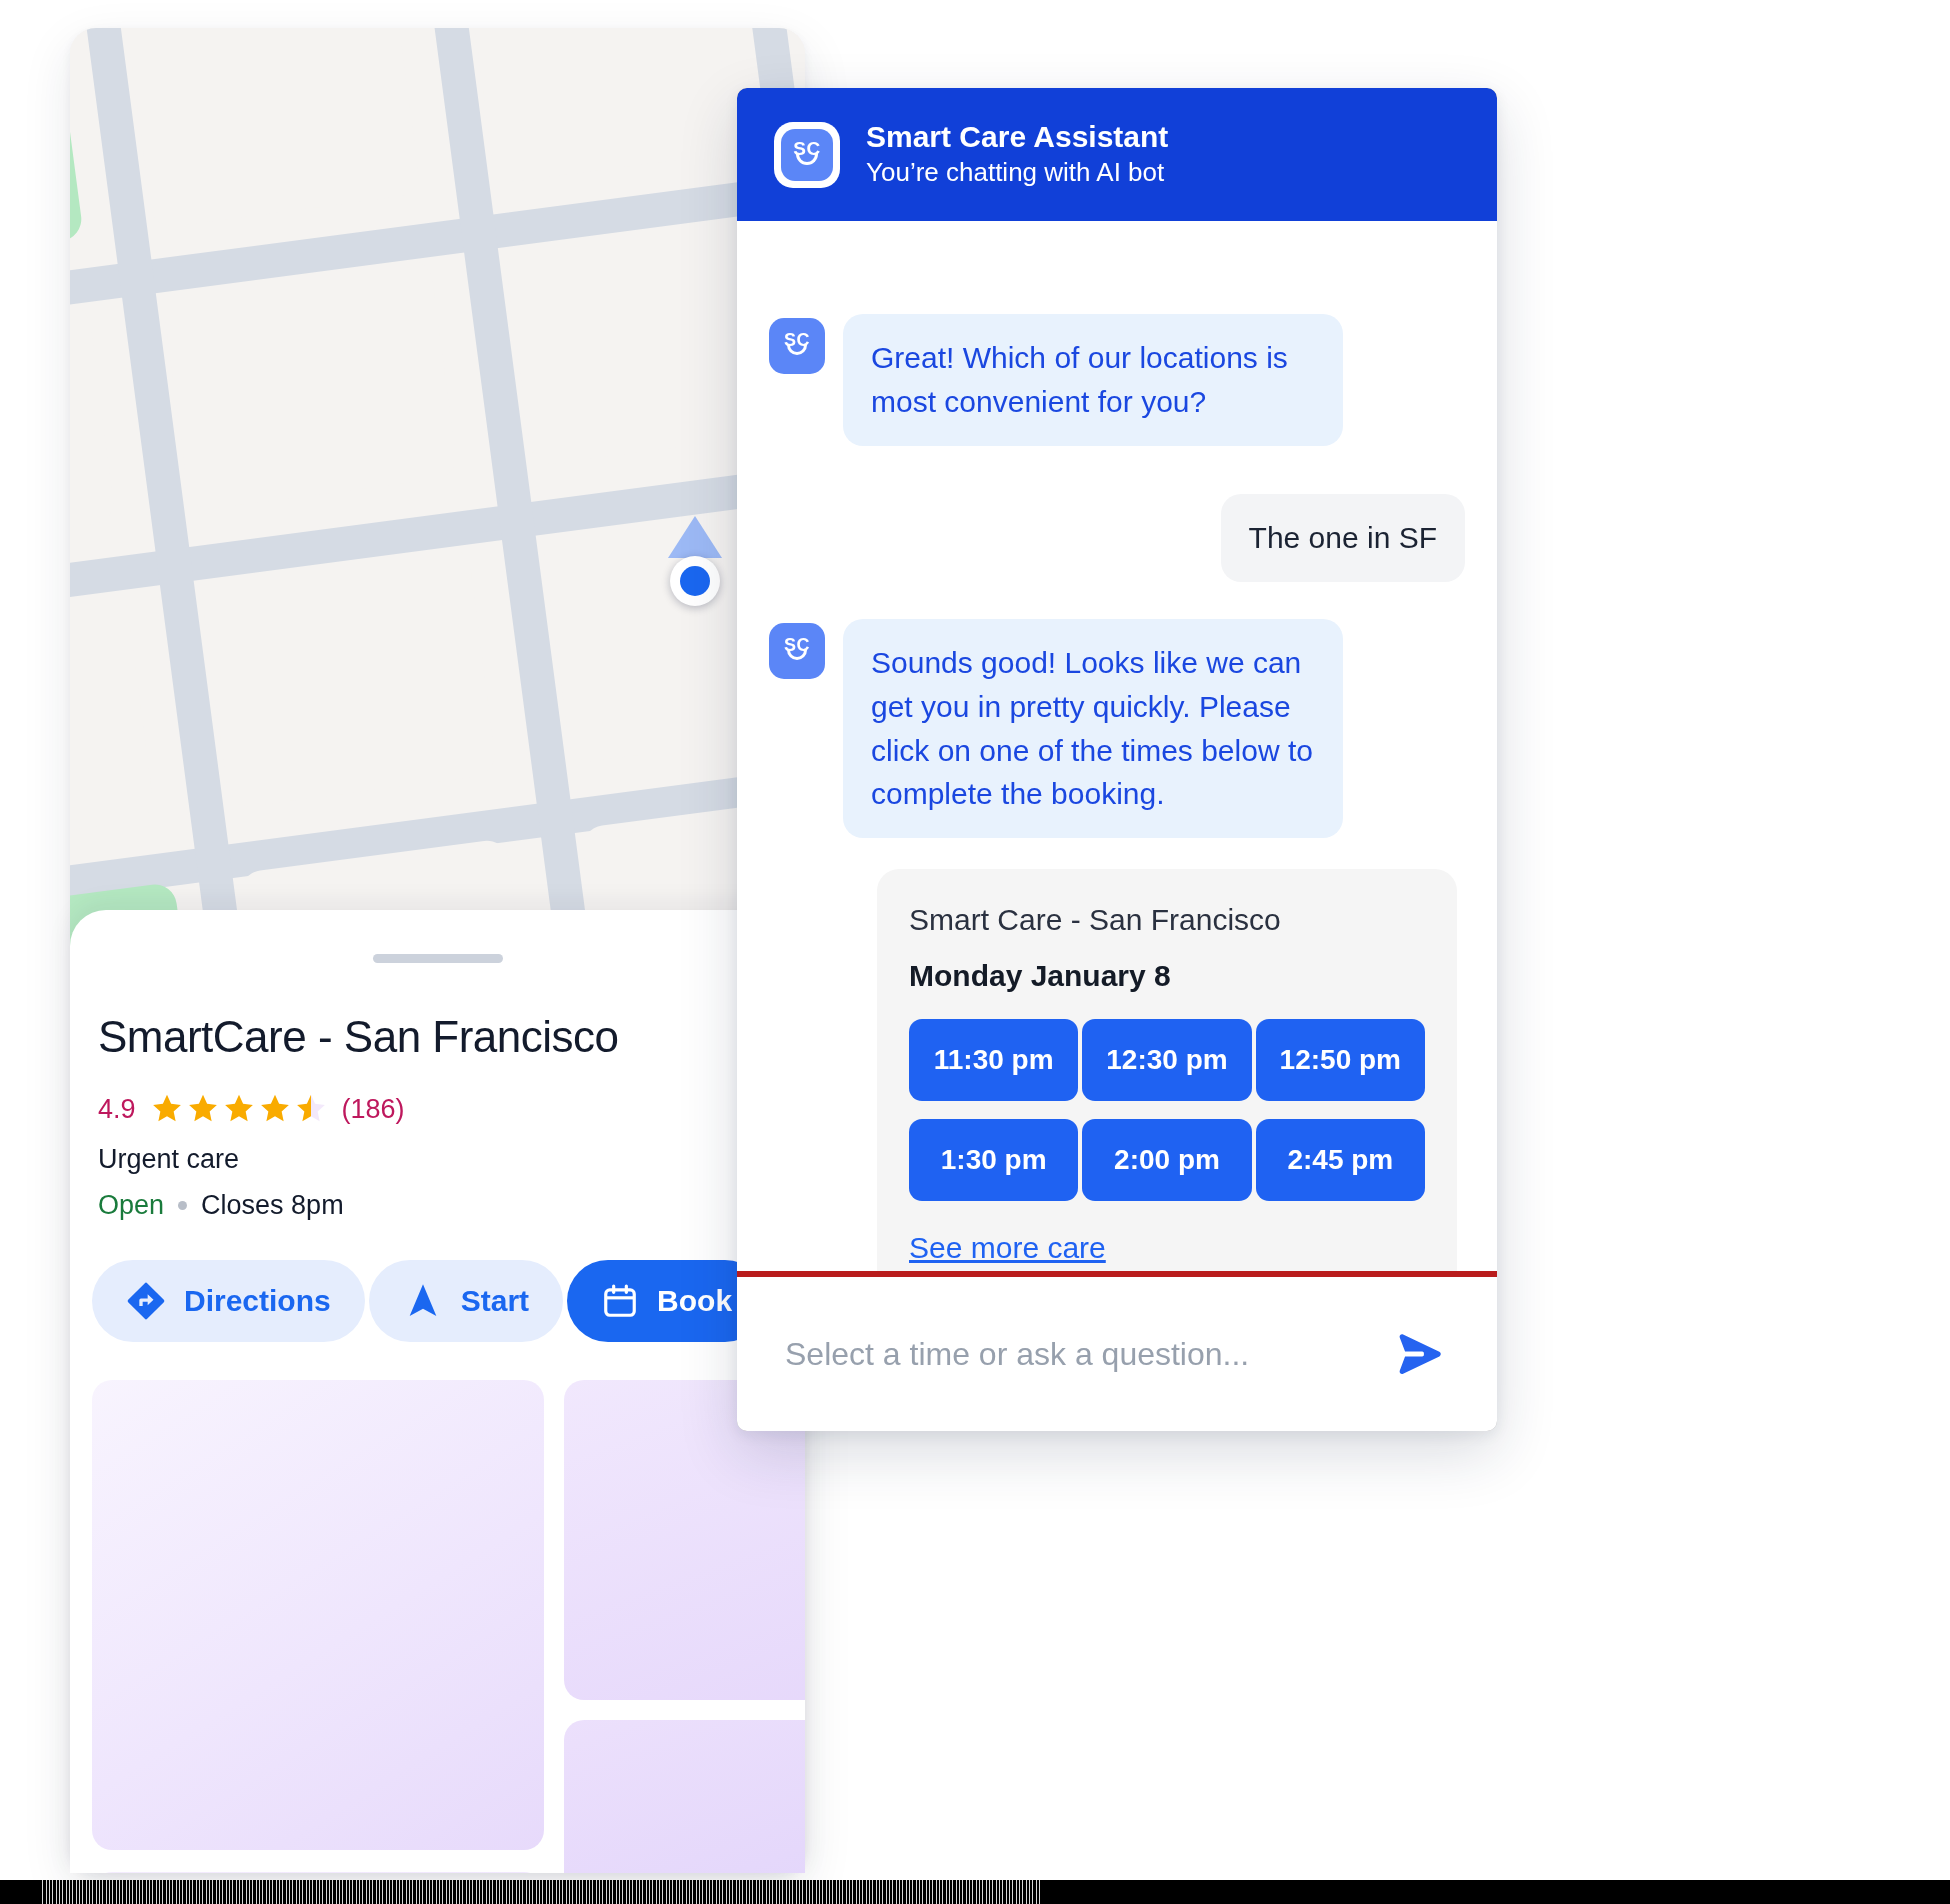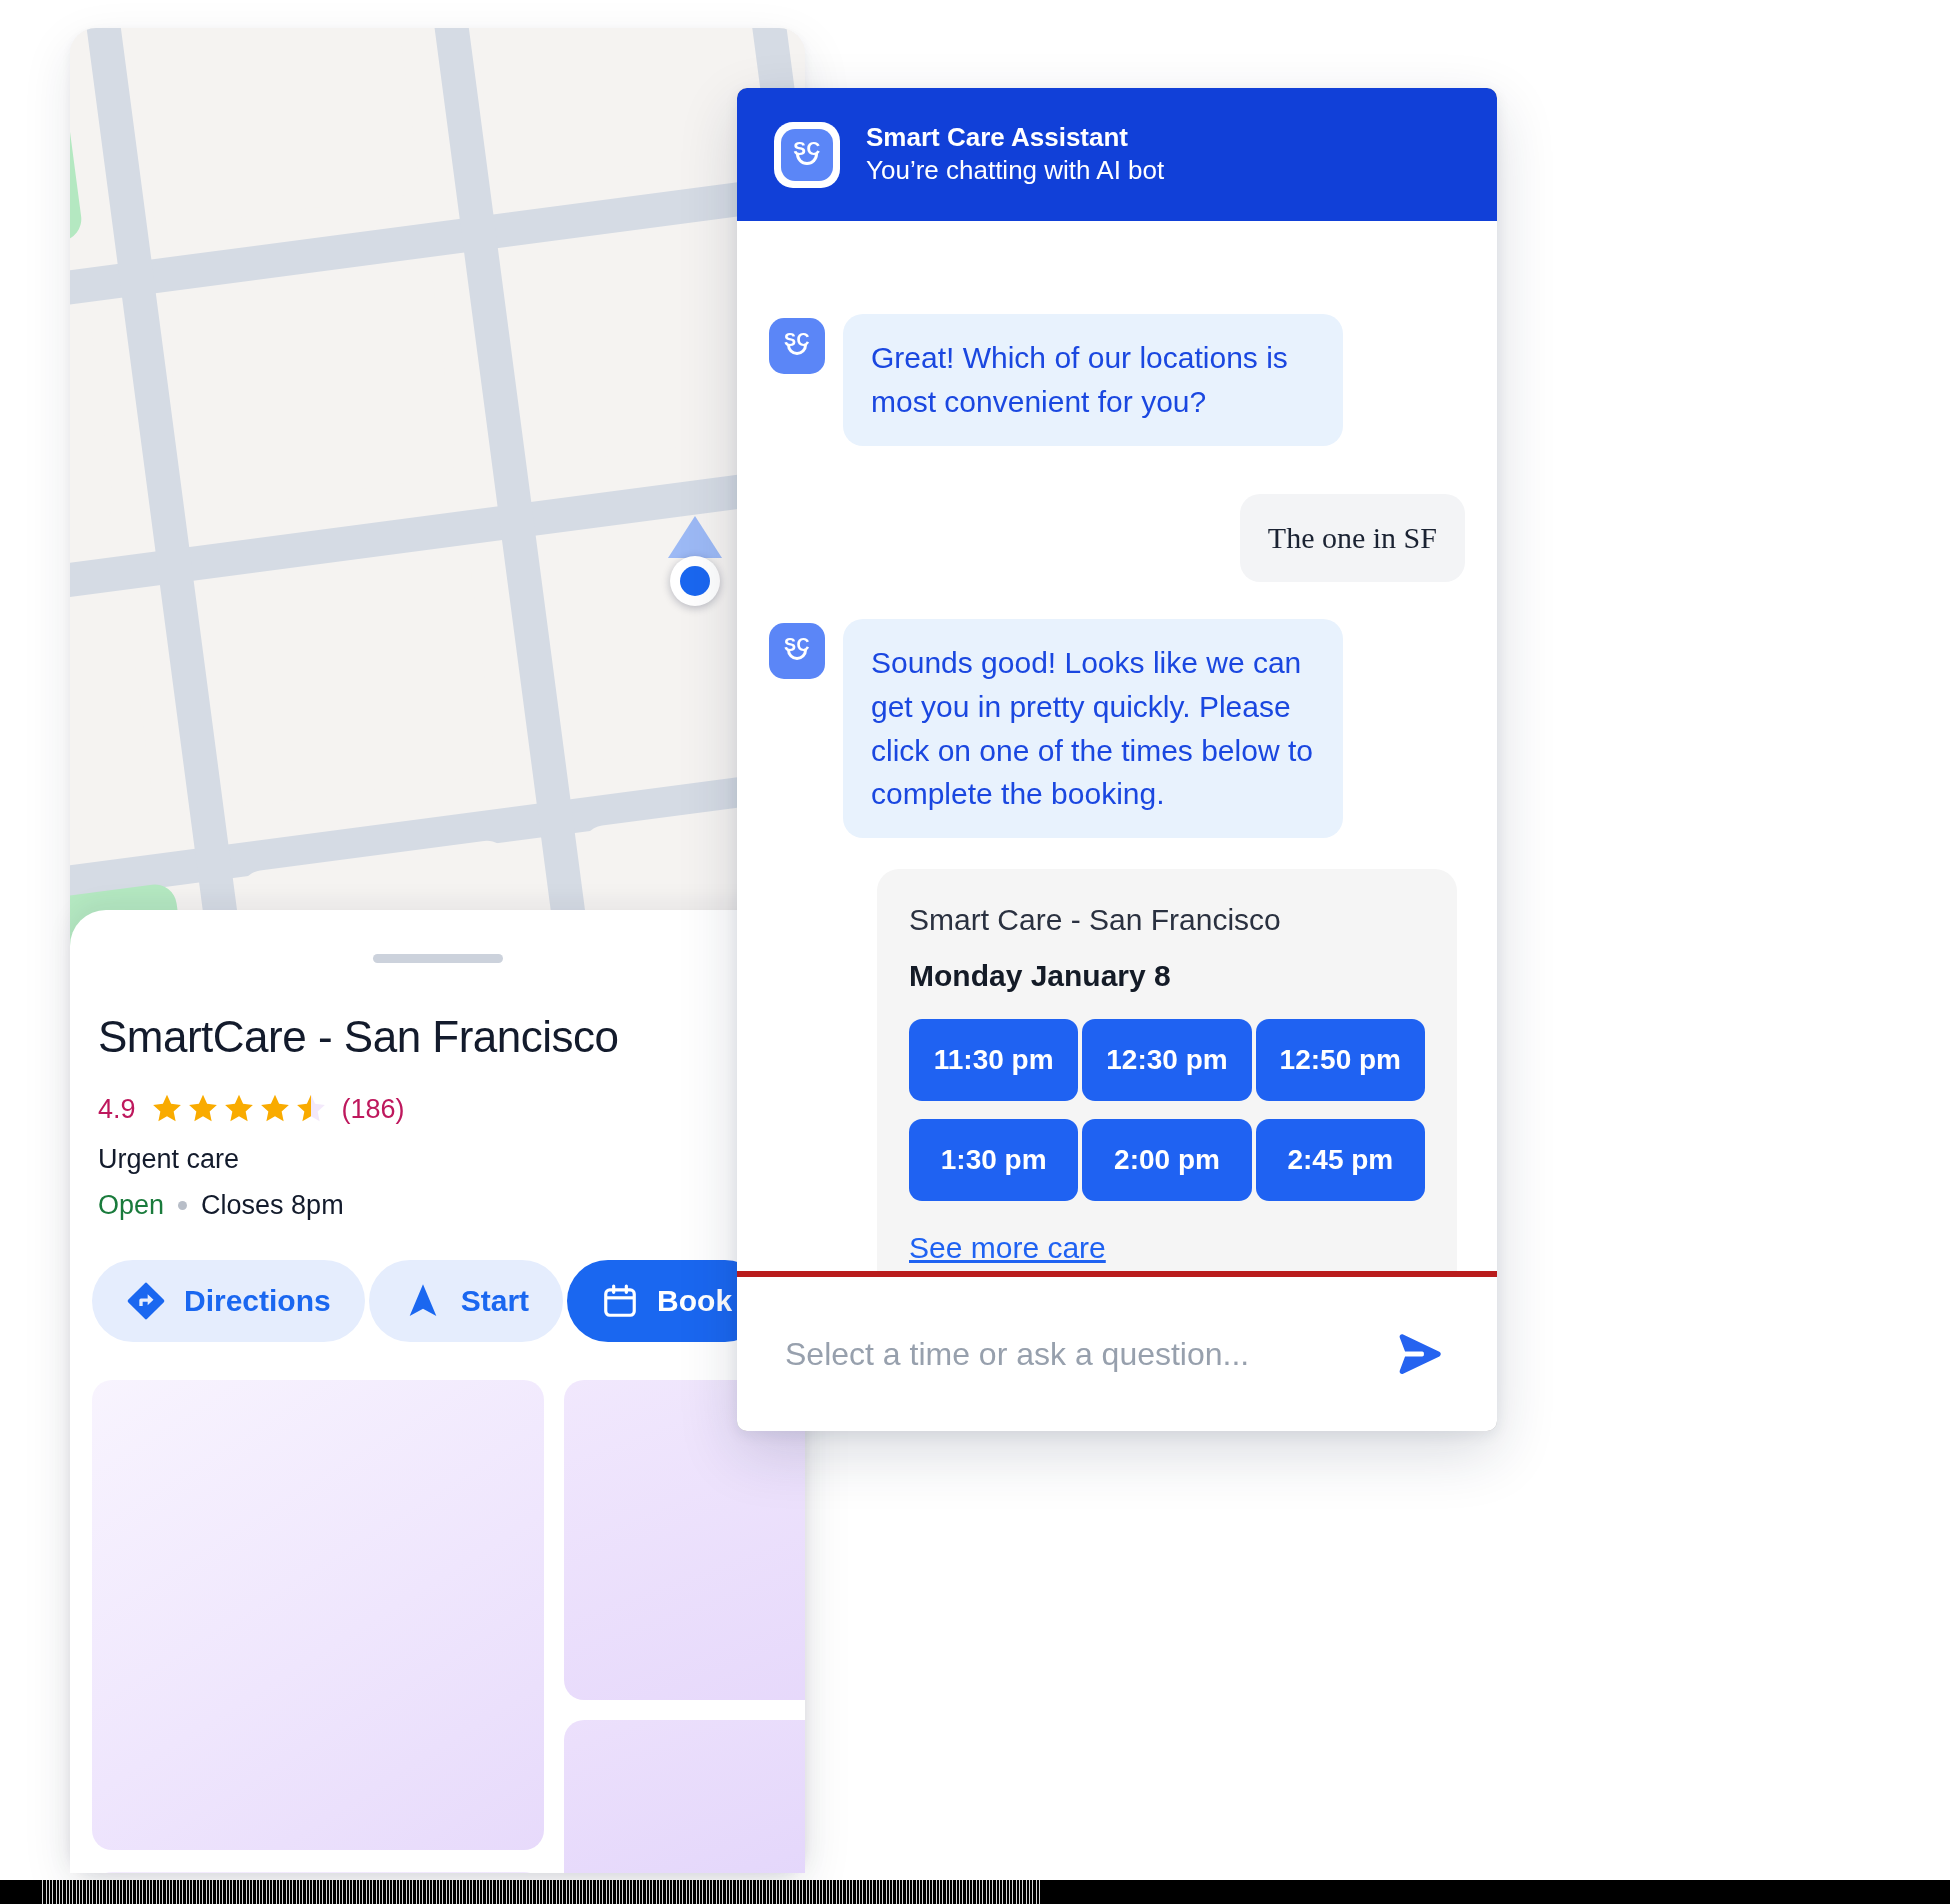--- a/index.html
+++ b/index.html
@@ -281,21 +281,21 @@
   }
   .sc-mark .smile {
     position: absolute; left: 8px; top: 13px;
     width: 22px; height: 12px;
     border: 3px solid #ffffff;
     border-top: none;
     border-bottom-left-radius: 14px;
     border-bottom-right-radius: 14px;
   }
   #header-texts { display: flex; flex-direction: column; gap: 4px; }
-  #header-title { font-size: 26px; font-weight: 700; color: #ffffff; line-height: 1.1; }
+  #header-title { font-size: 30px; font-weight: 700; color: #ffffff; line-height: 1.1; }
   #header-sub { font-size: 26px; font-weight: 400; color: #ffffff; line-height: 1.2; }
 
   #chat-body {
     position: relative;
     flex: 1 1 auto;
     background: #ffffff;
     padding: 0 32px;
     overflow: hidden;
   }
 
@@ -323,21 +323,20 @@
   }
   .bubble.bot {
     background: #e8f2fd;
     color: #1a47e0;
     max-width: 500px;
   }
   .bubble.user {
     background: #f3f4f6;
     color: #1b2333;
     max-width: 460px;
-    font-family: Liberation Serif, serif;
   }
 
   
   #msg-1 { position: absolute; left: 32px; top: 93px; }
   #msg-2 { position: absolute; right: 32px; top: 273px; }
   #msg-3 { position: absolute; left: 32px; top: 398px; }
 
   
   #appt-card {
     position: absolute;

